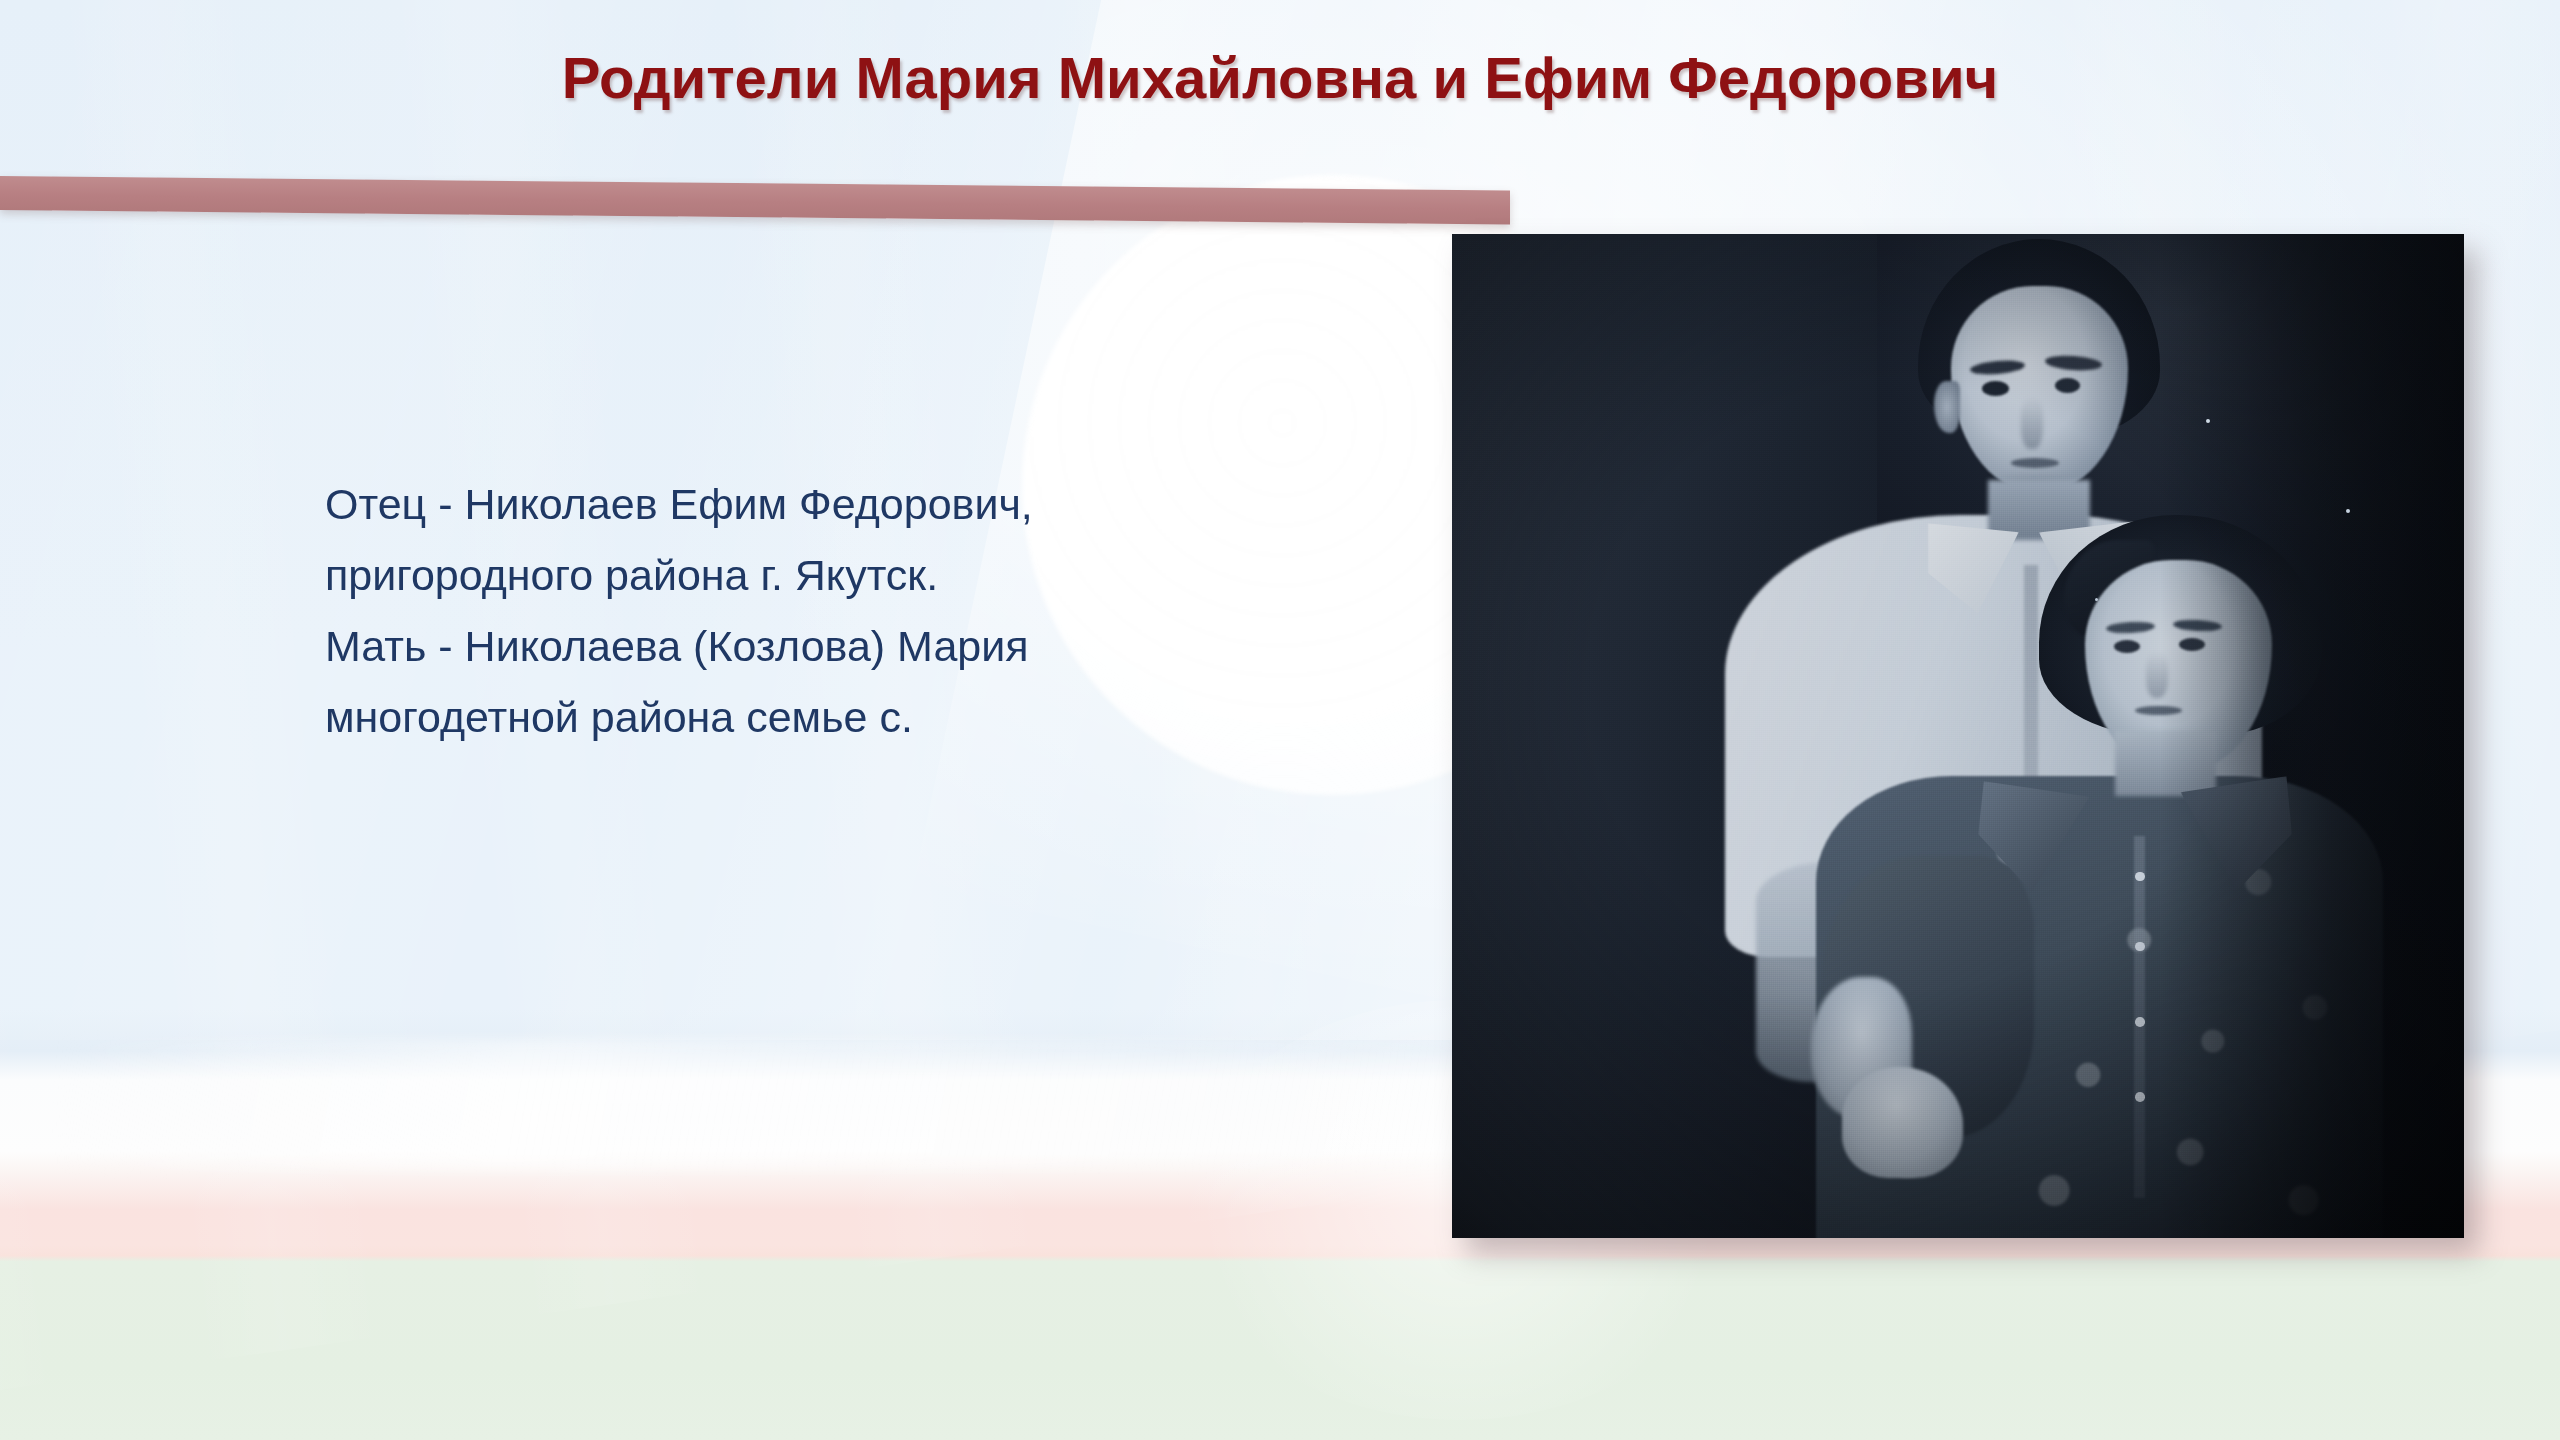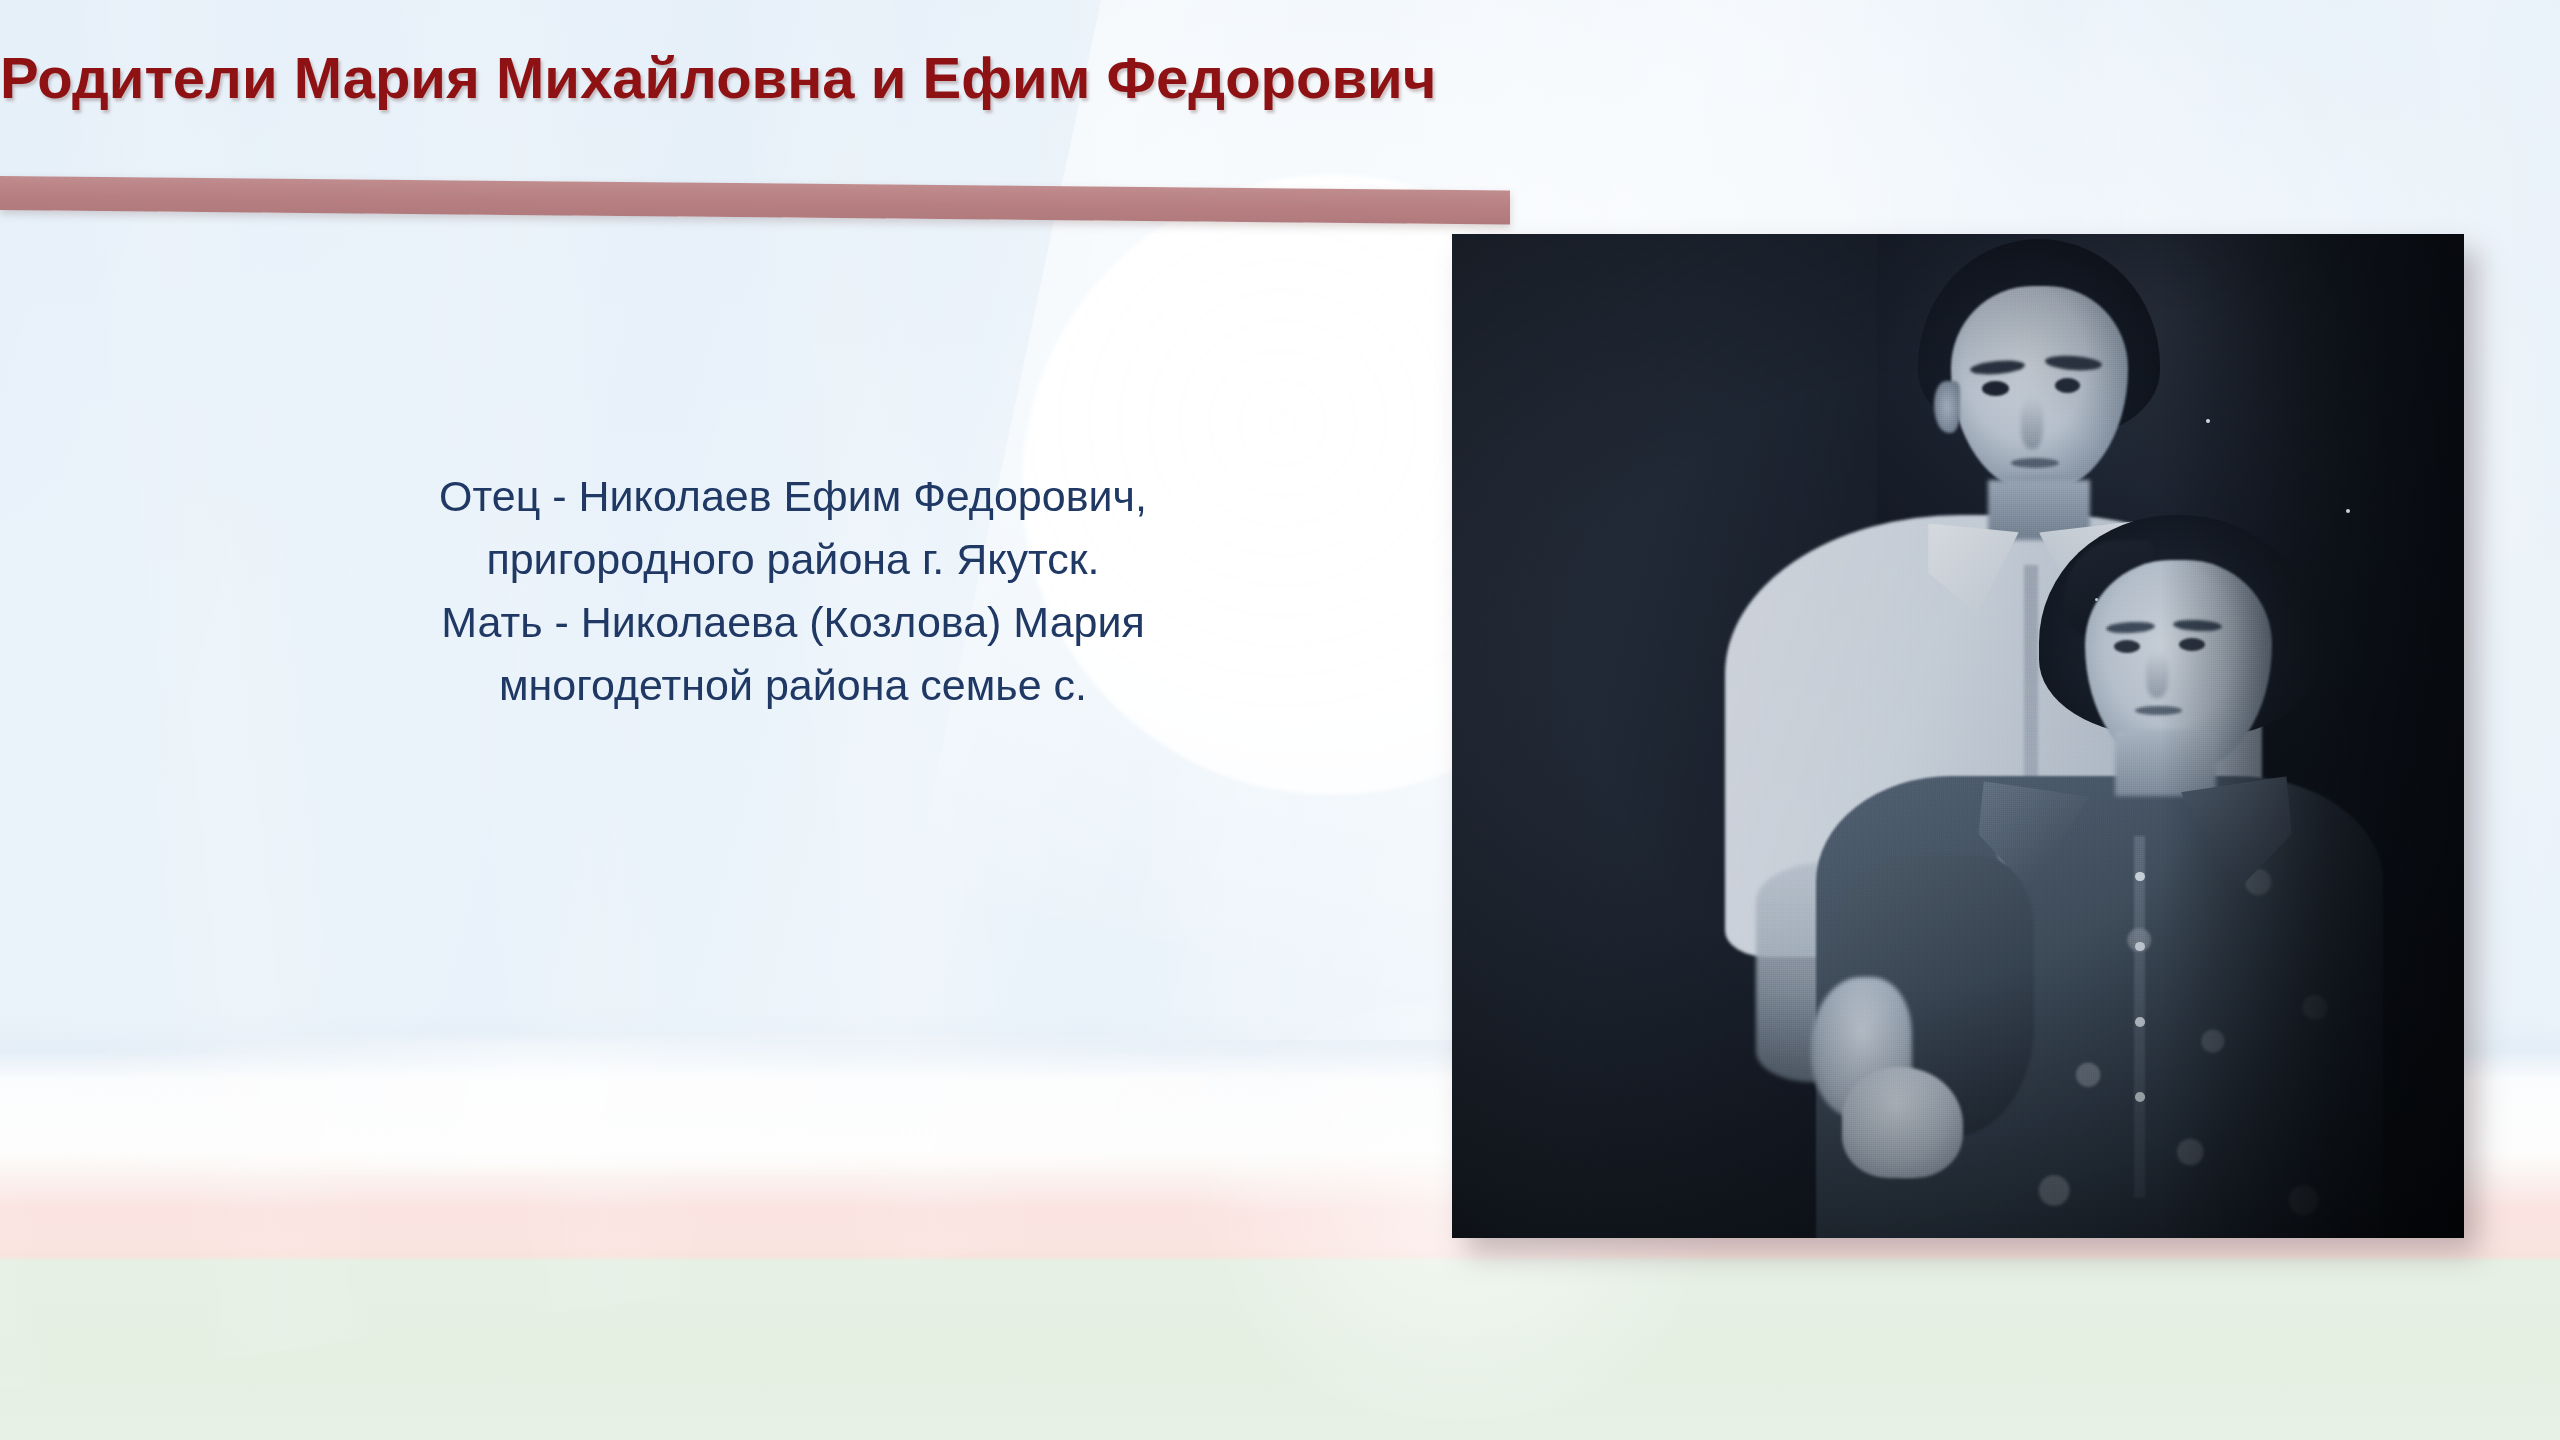--- a/index.html
+++ b/index.html
@@ -103,21 +103,21 @@
       rgba(255,255,255,0.25) 70%,
       rgba(255,255,255,0.0) 100%);
     filter: blur(6px);
   }
 
   
   .title {
     position: absolute;
     left: 0; right: 0;
     top: 44px;
-    text-align: left;
+    text-align: center;
     font-size: 58px;
     font-weight: bold;
     color: #8e1113;
     letter-spacing: 0px;
     text-shadow: 2px 3px 3px rgba(120,90,90,0.35);
     white-space: nowrap;
   }
 
   
   .accent-bar-wrap {
@@ -140,21 +140,21 @@
   .body-text {
     position: absolute;
     left: 313px;
     top: 463px;
     width: 960px;
     font-size: 43px;
     line-height: 59px;
     color: #1f3864;
     font-weight: 400;
   }
-  .body-text p { margin: 4px; text-align: center; }
+  .body-text p { margin: 12px; }
 
   
   .photo-frame {
     position: absolute;
     left: 1452px;
     top: 234px;
     width: 1012px;
     height: 1004px;
     box-shadow: 14px 16px 26px rgba(110,95,100,0.38);
     overflow: hidden;

